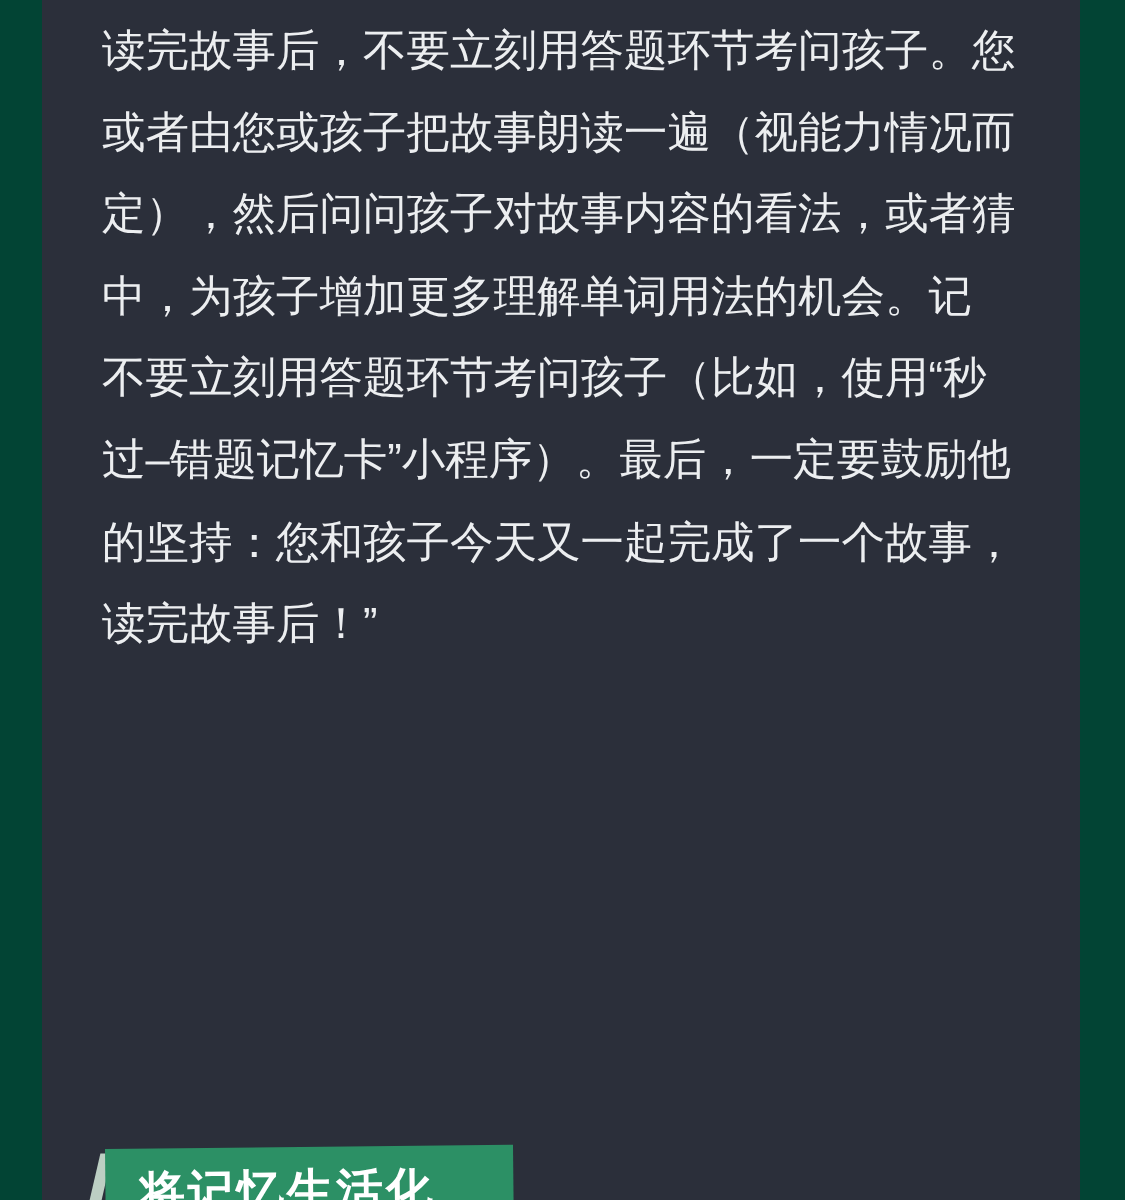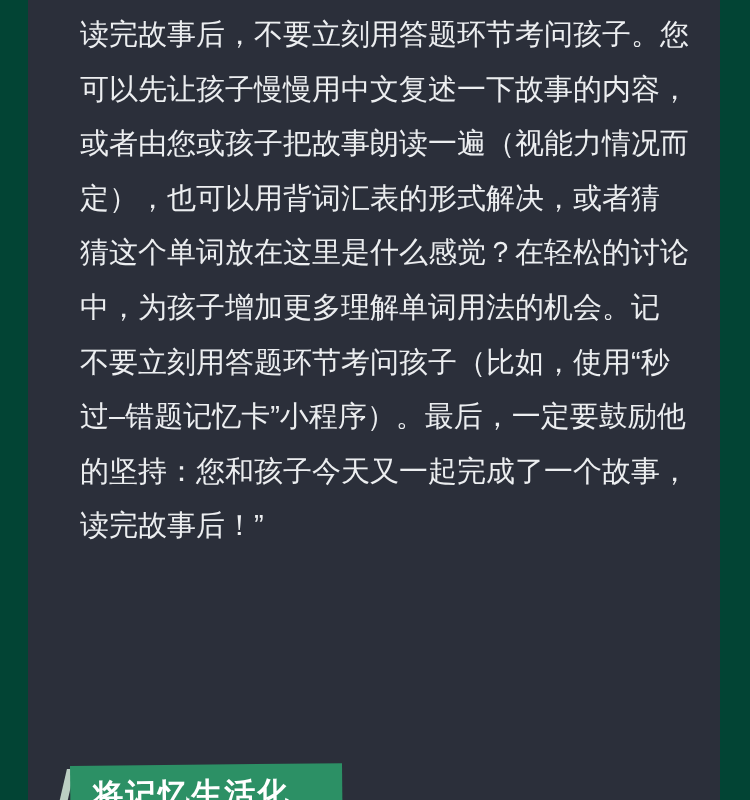--- a/index.html
+++ b/index.html
@@ -19,21 +19,21 @@
     position: absolute;
     top: 0;
     bottom: 0;
     background: #024434;
   }
   .side-strip.left  { left: 0;  width: 28px; }
   .side-strip.right { right: 0; width: 30px; }
 
   .text-block {
     position: absolute;
-    left: 80px;
+    left: 68px;
     top: 7px;
     width: 625px;
   }
   .para-line {
     font-size: 29px;
     line-height: 54.6px;
     color: #eceef0;
     white-space: nowrap;
     text-align: left;
   }
@@ -71,24 +71,22 @@
 </head>
 <body>
 
 <div class="page">
 
   <div class="side-strip left"></div>
   <div class="side-strip right"></div>
 
   <div class="text-block">
     <div class="para-line">读完故事后，不要立刻用答题环节考问孩子。您</div>
-    <div class="para-line">可以先让孩子慢慢用中文复述一下故事的内容，</div>
     <div class="para-line">或者由您或孩子把故事朗读一遍（视能力情况而</div>
-    <div class="para-line">定），也可以用背词汇表的形式解决，或者猜</div>
-    <div class="para-line">猜这个单词放在这里是什么感觉？在轻松的讨论</div>
+    <div class="para-line">定），然后问问孩子对故事内容的看法，或者猜</div>
     <div class="para-line">中，为孩子增加更多理解单词用法的机会。记</div>
     <div class="para-line">不要立刻用答题环节考问孩子（比如，使用“秒</div>
     <div class="para-line">过–错题记忆卡”小程序）。最后，一定要鼓励他</div>
     <div class="para-line">的坚持：您和孩子今天又一起完成了一个故事，</div>
     <div class="para-line">读完故事后！”</div>
   </div>
 
   <div class="header-accent"></div>
 
   <div class="header-box">

